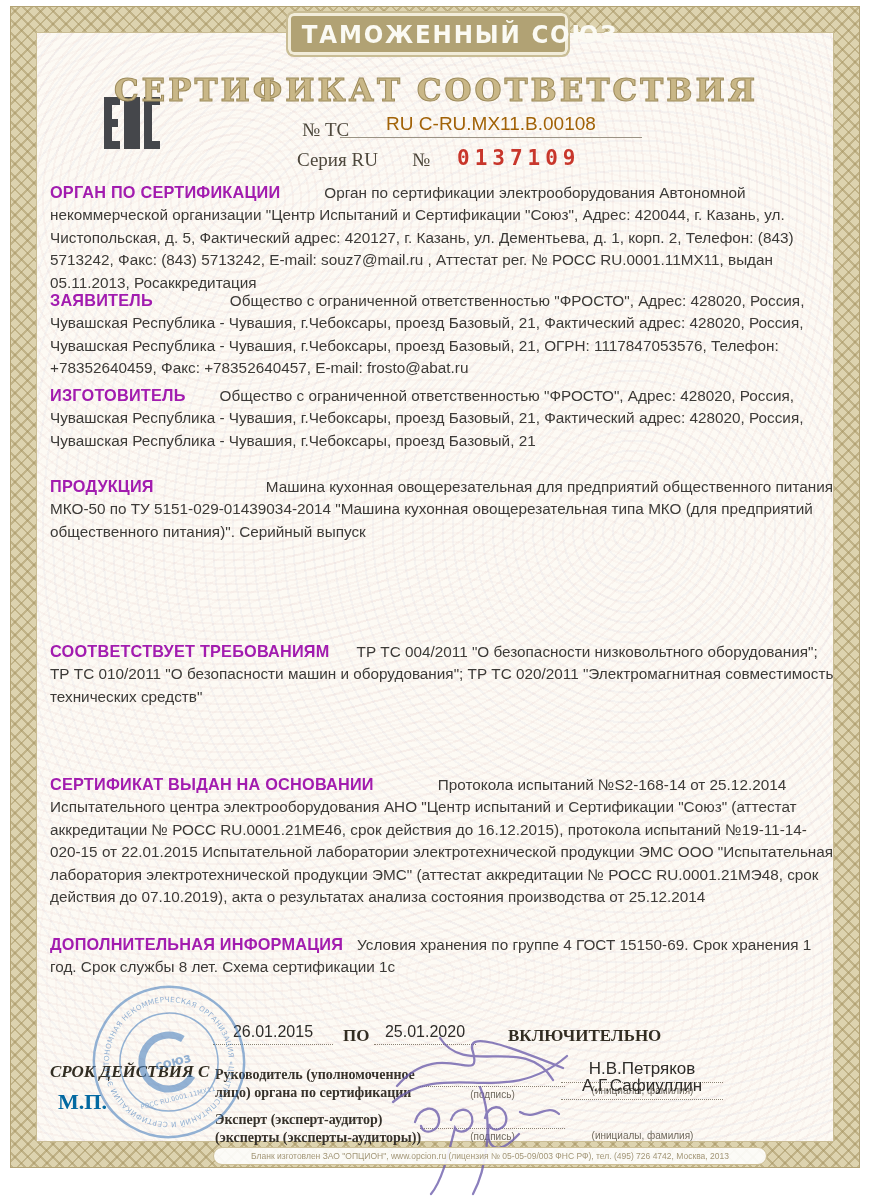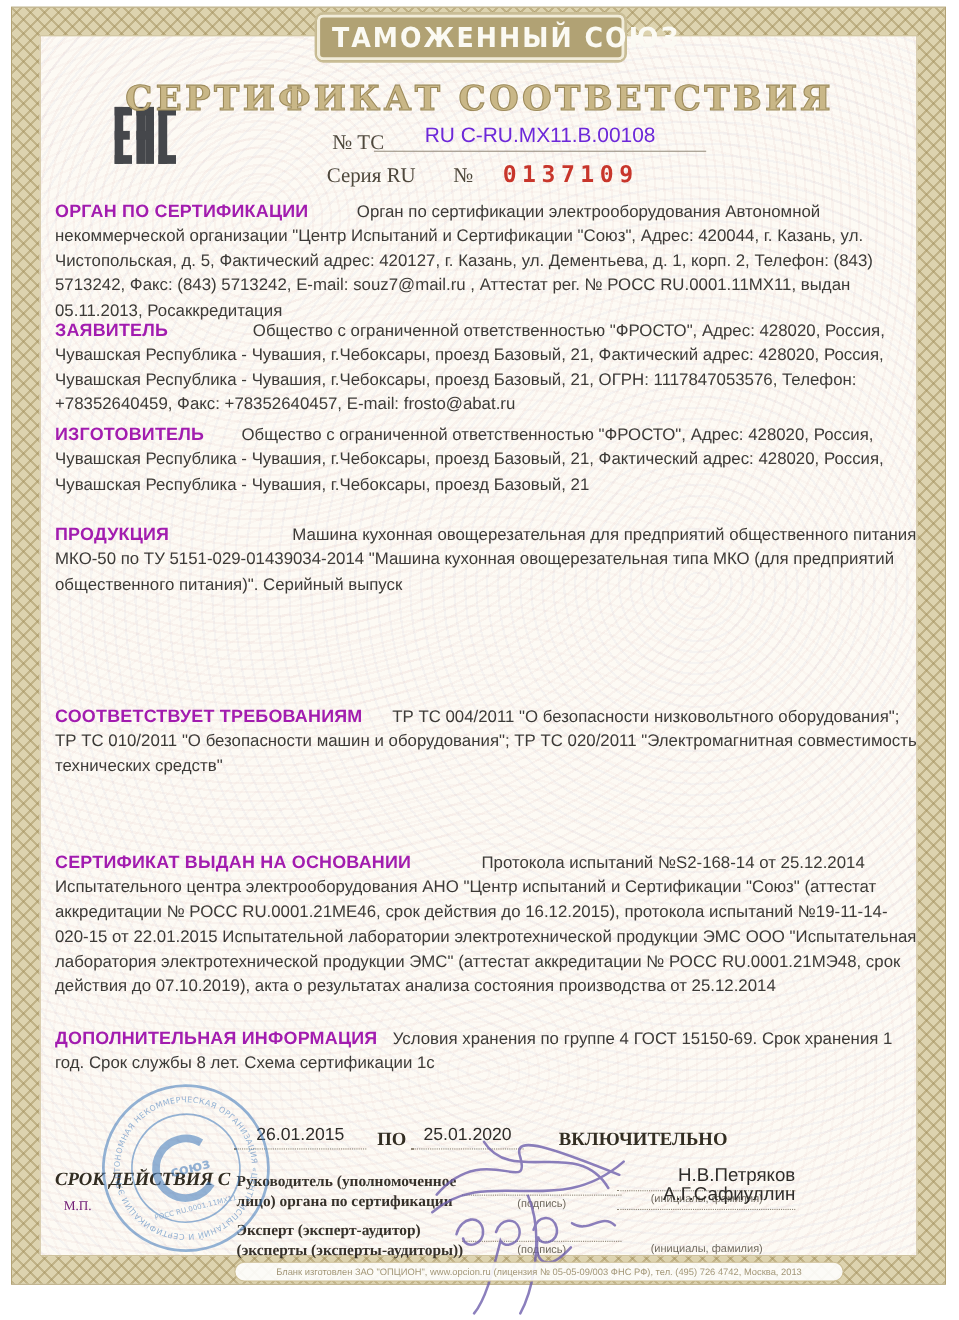--- a/index.html
+++ b/index.html
@@ -25,21 +25,21 @@
     display:flex;align-items:center;justify-content:flex-start;}
   .badge span{color:#fbfaf3;font-weight:bold;font-size:25px;letter-spacing:2px;
     transform:scaleX(.92);font-family:"DejaVu Sans",sans-serif;white-space:nowrap;}
   
   .title{position:absolute;left:0;top:72px;width:872px;text-align:center;
     font-family:"DejaVu Serif",serif;font-weight:bold;font-size:31px;letter-spacing:3px;
     color:#c9b787;-webkit-text-stroke:1px #9d8b5c;}
   .serif-lbl{font-family:"Liberation Serif",serif;color:#4e483c;font-size:19px;}
   .certno-label{position:absolute;left:302px;top:119px;}
   .certno-line{position:absolute;left:340px;top:113px;width:302px;height:24px;
-    border-bottom:1px solid #9b9384;text-align:center;font-size:19px;color:#6d28d9;}
+    border-bottom:1px solid #9b9384;text-align:center;font-size:19px;color:#a16207;}
   .series-label{position:absolute;left:297px;top:149px;}
   .series-sign{position:absolute;left:412px;top:149px;}
   .series-no{position:absolute;left:433px;top:146px;font-family:"DejaVu Sans Mono",monospace;
     font-weight:bold;font-size:21px;letter-spacing:5px;color:#c8362b;margin-left:24px;}
   
   .eac{position:absolute;left:104px;top:97px;}
   
   .sec{position:absolute;left:50px;width:784px;margin:0;font-size:15.3px;line-height:22.4px;color:#3c3a37;}
   .sec-head{font-family:Liberation Sans, sans-serif;font-weight:bold;font-size:16.3px;
     color:#a21caf;letter-spacing:.2px;}
@@ -52,32 +52,32 @@
   .v-serif{position:absolute;font-family:"Liberation Serif",serif;font-weight:bold;
     font-size:17px;color:#322d22;white-space:nowrap;}
   .v-label{left:50px;top:1062px;font-style:italic;}
   .v-po{left:343px;top:1026px;}
   .v-incl{left:508px;top:1026px;}
   .v-date{position:absolute;top:1023px;text-align:center;font-size:16px;color:#2e2c29;
     border-bottom:1px dotted #8d8576;padding-bottom:3px;}
   .v-from{left:213px;width:120px;}
   .v-to{left:374px;width:102px;}
   .mp{position:absolute;left:58px;top:1089px;font-family:"Liberation Serif",serif;
-    font-weight:normal;font-size:12px;color:#701a75;}
+    font-weight:bold;font-size:22px;color:#0369a1;}
   .role{position:absolute;left:215px;font-family:"Liberation Serif",serif;font-weight:bold;
     font-size:14px;line-height:17.5px;color:#36312a;}
   .role-head{top:1066px;width:215px;}
   .role-expert{top:1111px;width:220px;}
   .sline{position:absolute;border-bottom:1px dotted #8d8576;}
   .sline1{left:420px;top:1070px;width:145px;height:16px;}
   .sline2{left:420px;top:1112px;width:145px;height:16px;}
   .under-lbl{position:absolute;font-size:10px;color:#6f695e;text-align:center;}
   .plbl1{left:430px;top:1089px;width:125px;}
   .plbl2{left:430px;top:1131px;width:125px;}
-  .nline{position:absolute;left:561px;width:162px;text-align:right;font-size:17px;color:#2e2c29;
+  .nline{position:absolute;left:561px;width:162px;text-align:center;font-size:17px;color:#2e2c29;
     border-bottom:1px dotted #8d8576;padding-bottom:3px;}
   .nline1{top:1059px;}
   .nline2{top:1076px;}
   .nlbl1{left:575px;top:1085px;width:135px;}
   .nlbl2{left:575px;top:1130px;width:135px;}
   
   .stamp{position:absolute;left:84px;top:977px;opacity:.55;transform:rotate(-14deg);}
   .sig{position:absolute;}
   .sig1{left:385px;top:1018px;}
   .sig2{left:385px;top:1082px;}

